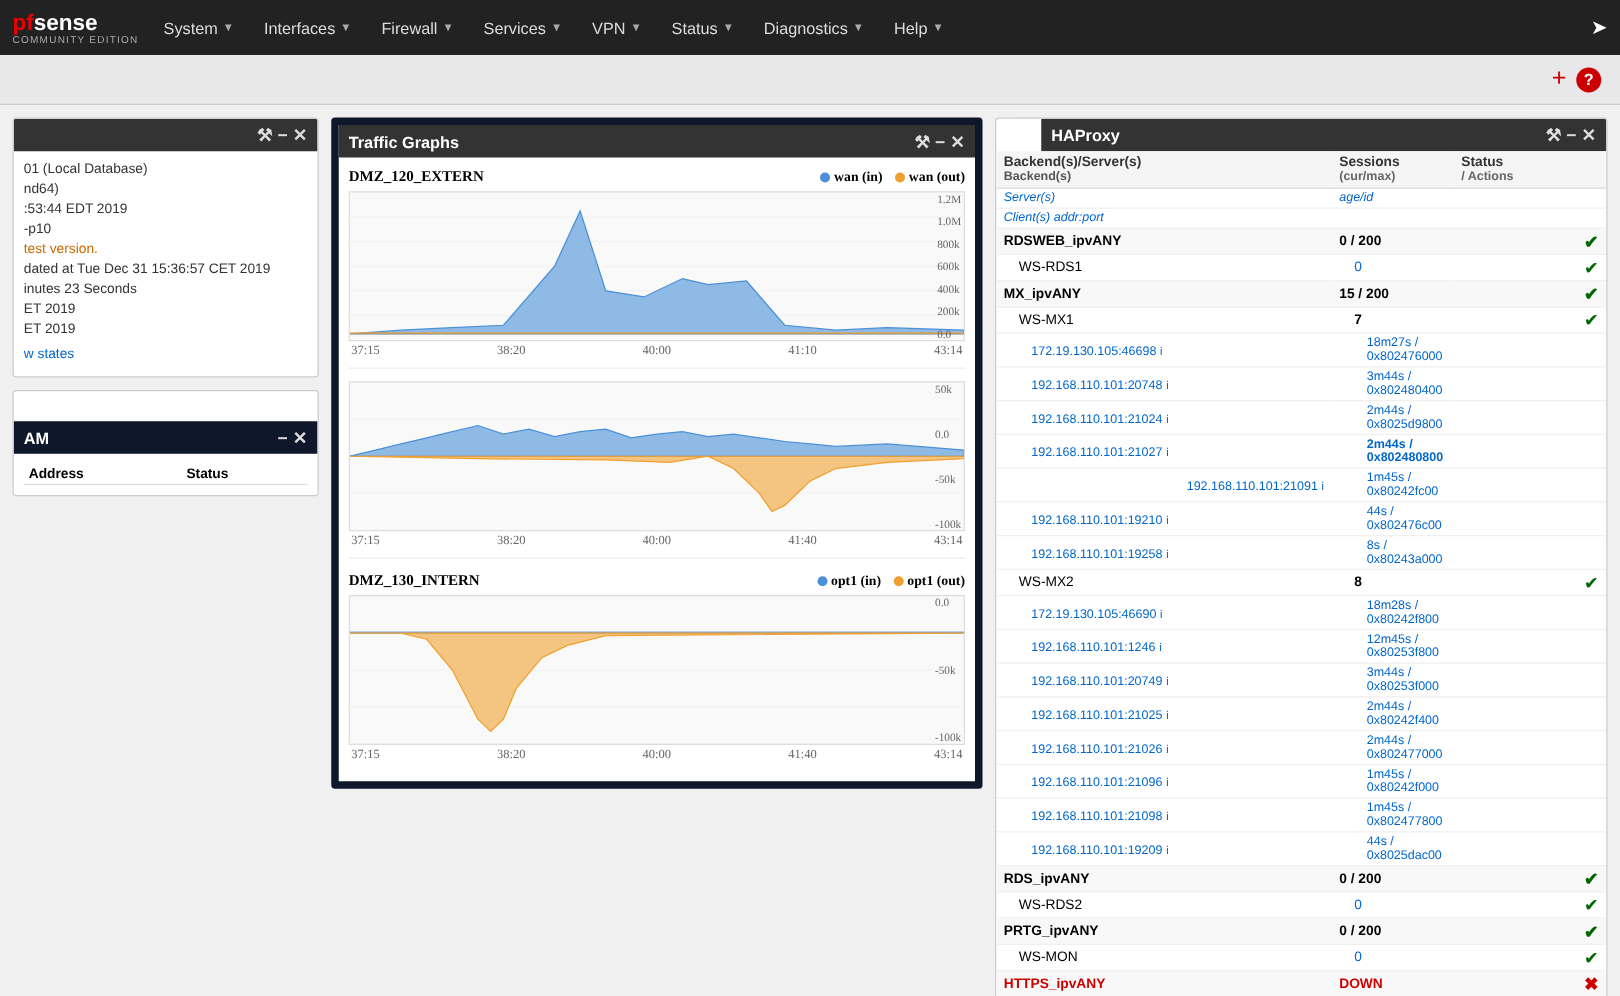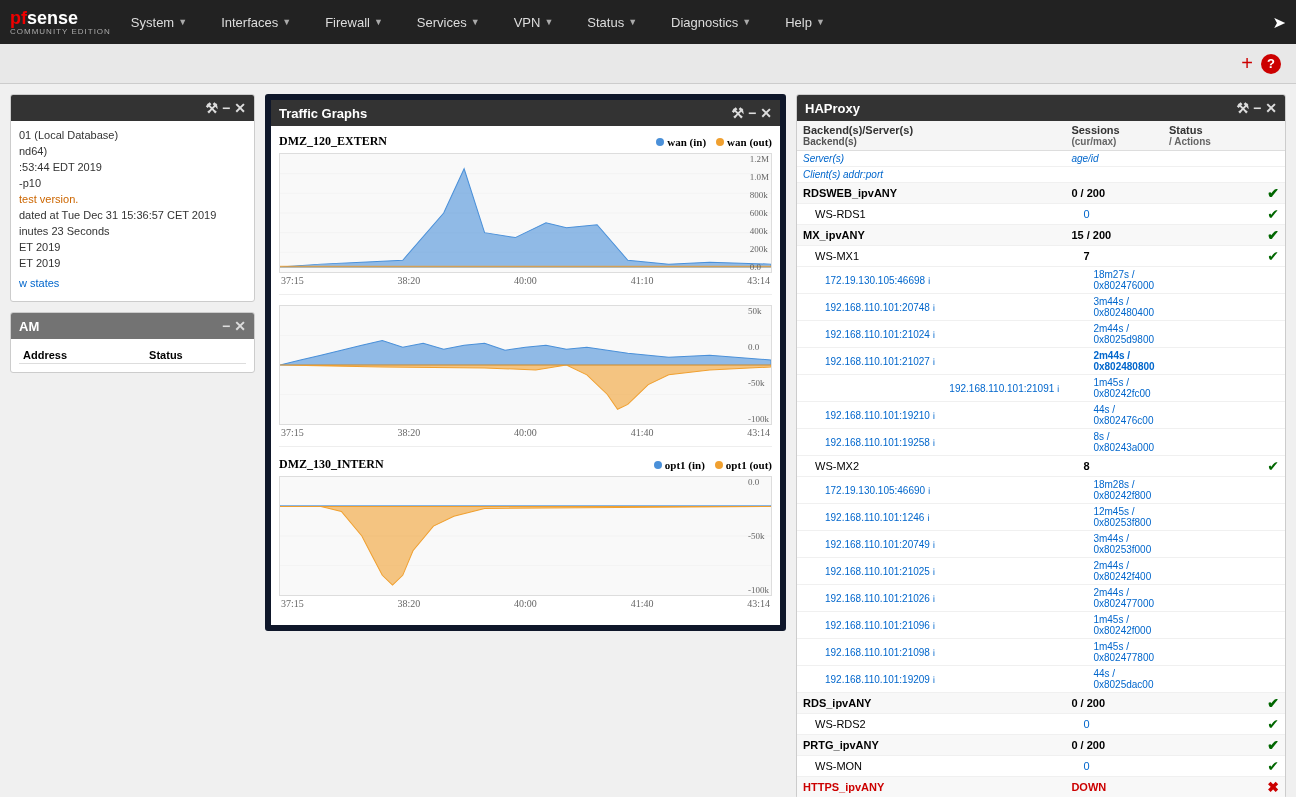--- a/index.html
+++ b/index.html
@@ -34,21 +34,21 @@
     .pfsense-logo .logo-main span.pf { color: #e00; }
     .pfsense-logo .logo-sub {
       font-size: 8px;
       color: #aaa;
       letter-spacing: 1px;
       text-transform: uppercase;
     }
     .nav-items {
       display: flex;
       align-items: center;
-      gap: 14px;
+      gap: 4px;
       flex: 1;
     }
     .nav-item {
       color: #ddd;
       padding: 6px 10px;
       cursor: pointer;
       display: flex;
       align-items: center;
       gap: 4px;
       border-radius: 3px;
@@ -233,20 +233,21 @@
     }
     .haproxy-header {
       background: #333;
       color: #fff;
       padding: 5px 8px;
       display: flex;
       align-items: center;
       justify-content: space-between;
       font-size: 13px;
       font-weight: bold;
+      margin-left: 36px;
     }
     .haproxy-table {
       width: 100%;
       border-collapse: collapse;
       font-size: 11px;
     }
     .haproxy-table th {
       padding: 3px 6px;
       text-align: left;
       border-bottom: 1px solid #ddd;
@@ -286,28 +287,29 @@
     .haproxy-table tr.backend-row.down td { color: #c00; }
 
     
     .bottom-left-widget {
       background: #fff;
       border: 1px solid #ccc;
       border-radius: 3px;
       overflow: hidden;
     }
     .bottom-left-header {
-      background: #737373;
+      background: #0f172a;
       color: #fff;
       padding: 5px 8px;
       display: flex;
       align-items: center;
       justify-content: space-between;
       font-size: 13px;
       font-weight: bold;
+      margin-top: 24px;
     }
     .bottom-left-content {
       padding: 8px;
       font-size: 11px;
     }
     .states-table {
       width: 100%;
       border-collapse: collapse;
     }
     .states-table th {

